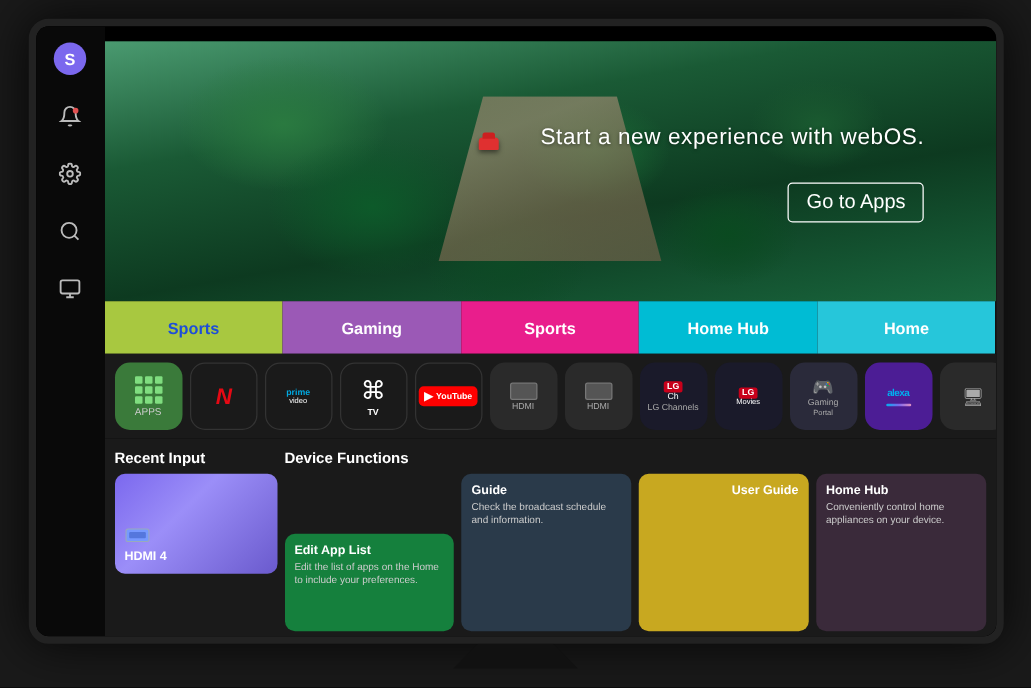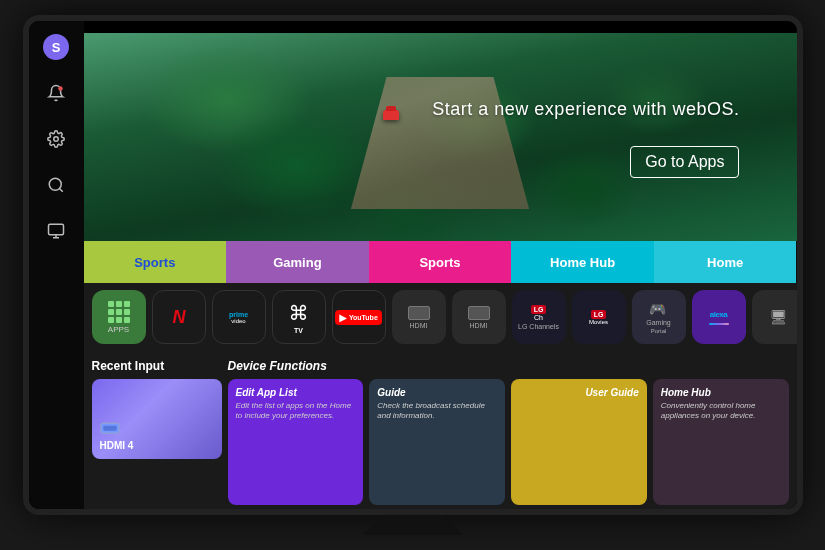--- a/index.html
+++ b/index.html
@@ -317,41 +317,40 @@
       color: #fff;
       font-size: 10px;
       font-weight: bold;
     }
 
     .device-functions {
       flex: 1;
       display: flex;
       flex-direction: column;
       gap: 4px;
-      font-style: italic;
     }
 
     .device-cards {
       display: flex;
       gap: 6px;
       flex: 1;
     }
 
     .info-card {
       flex: 1;
       border-radius: 8px;
       padding: 8px;
       cursor: pointer;
       display: flex;
       flex-direction: column;
       justify-content: flex-start;
       min-width: 0;
     }
 
-    .info-card.edit-apps { background: #6d28d9; }
+    .info-card.edit-apps { background: #15803d; margin-top: 48px; }
     .info-card.guide { background: #2a3a4a; }
     .info-card.user-guide { background: #c8a820; text-align: right; }
     .info-card.home-hub { background: #3a2a3a; }
 
     .info-card-title {
       color: #fff;
       font-size: 10px;
       font-weight: bold;
       margin-bottom: 3px;
     }

